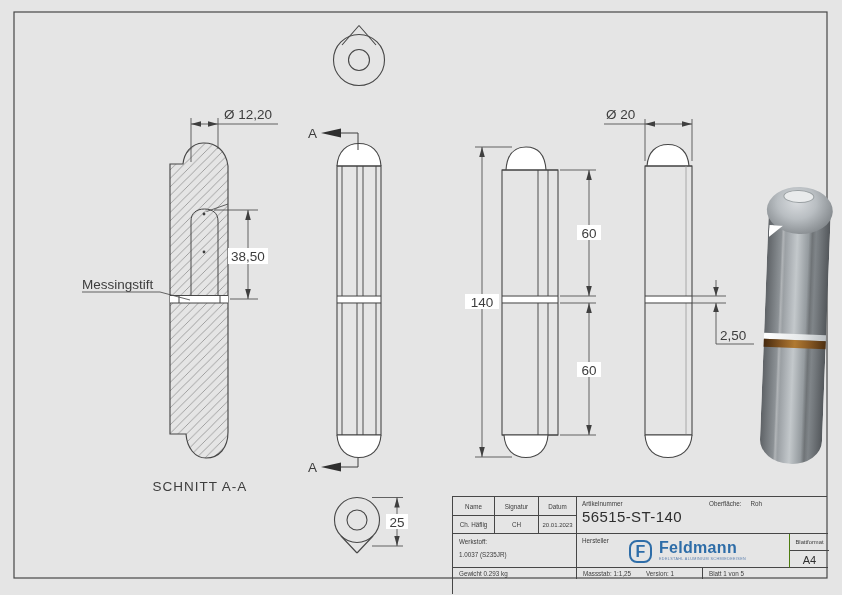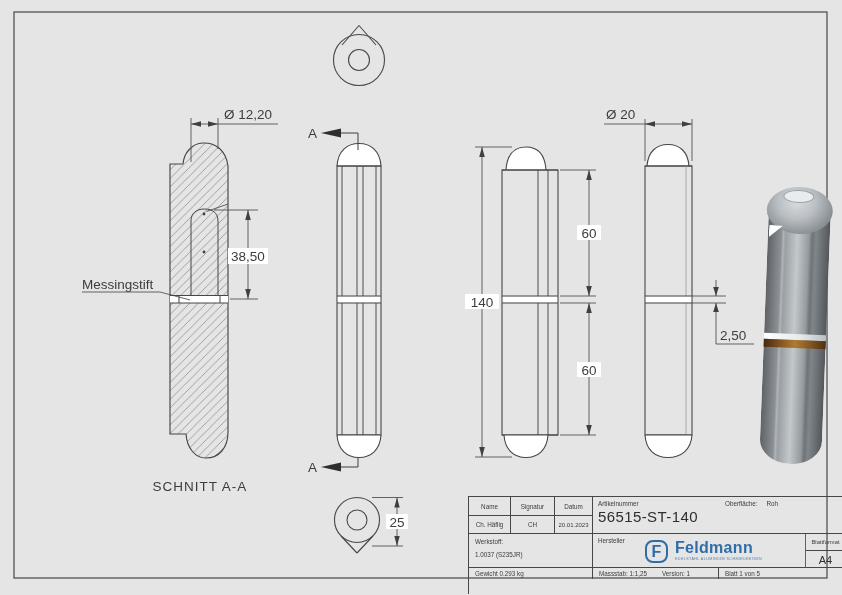--- a/index.html
+++ b/index.html
@@ -4,21 +4,21 @@
 <style>
   html,body{margin:0;padding:0;background:#fff;}
   #page{position:relative;width:842px;height:595px;background:#e5e5e5;overflow:hidden;
         font-family:"Liberation Sans", sans-serif;color:#333;}
   #drawing-svg{position:absolute;left:0;top:0;}
   svg text{font-family:"Liberation Sans", sans-serif;fill:#3d3d3d;}
   .dimtxt{font-size:13.5px;}
   .sectxt{font-size:13.5px;letter-spacing:1px;}
 
   
-  .tb{position:absolute;left:468px;top:496px;width:375px;height:98px;
+  .tb{position:absolute;left:452px;top:496px;width:375px;height:98px;
       border-top:1px solid #474747;border-left:1px solid #474747;box-sizing:border-box;
       font-size:6.3px;color:#3c3c3c;}
   .tb .cell{position:absolute;box-sizing:border-box;}
   .bR{border-right:1px solid #474747;}
   .bB{border-bottom:1px solid #474747;}
   .bL{border-left:1px solid #4d7c0f;}
   .cen{display:flex;align-items:center;justify-content:center;}
   .c-name-h{left:0;top:0;width:42px;height:19px;}
   .c-sig-h{left:42px;top:0;width:44px;height:19px;}
   .c-dat-h{left:86px;top:0;width:38px;height:19px;}

